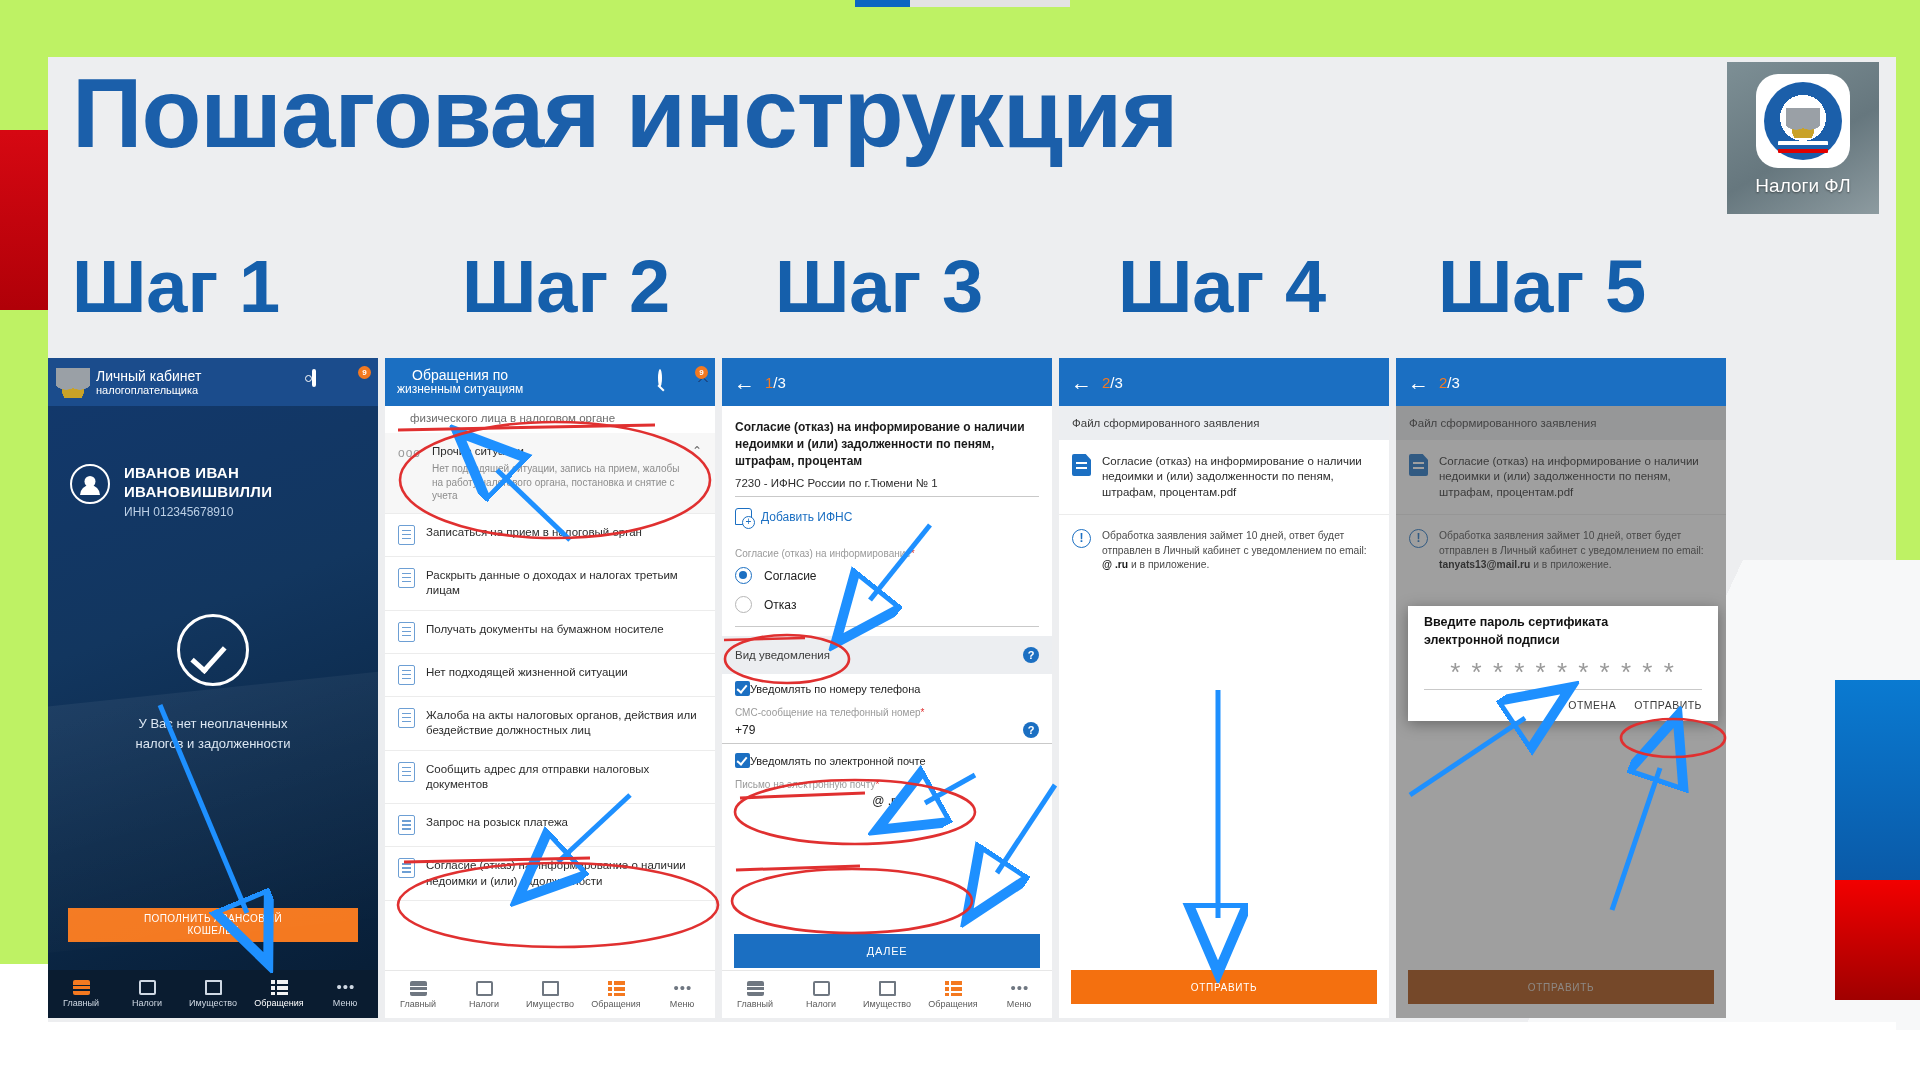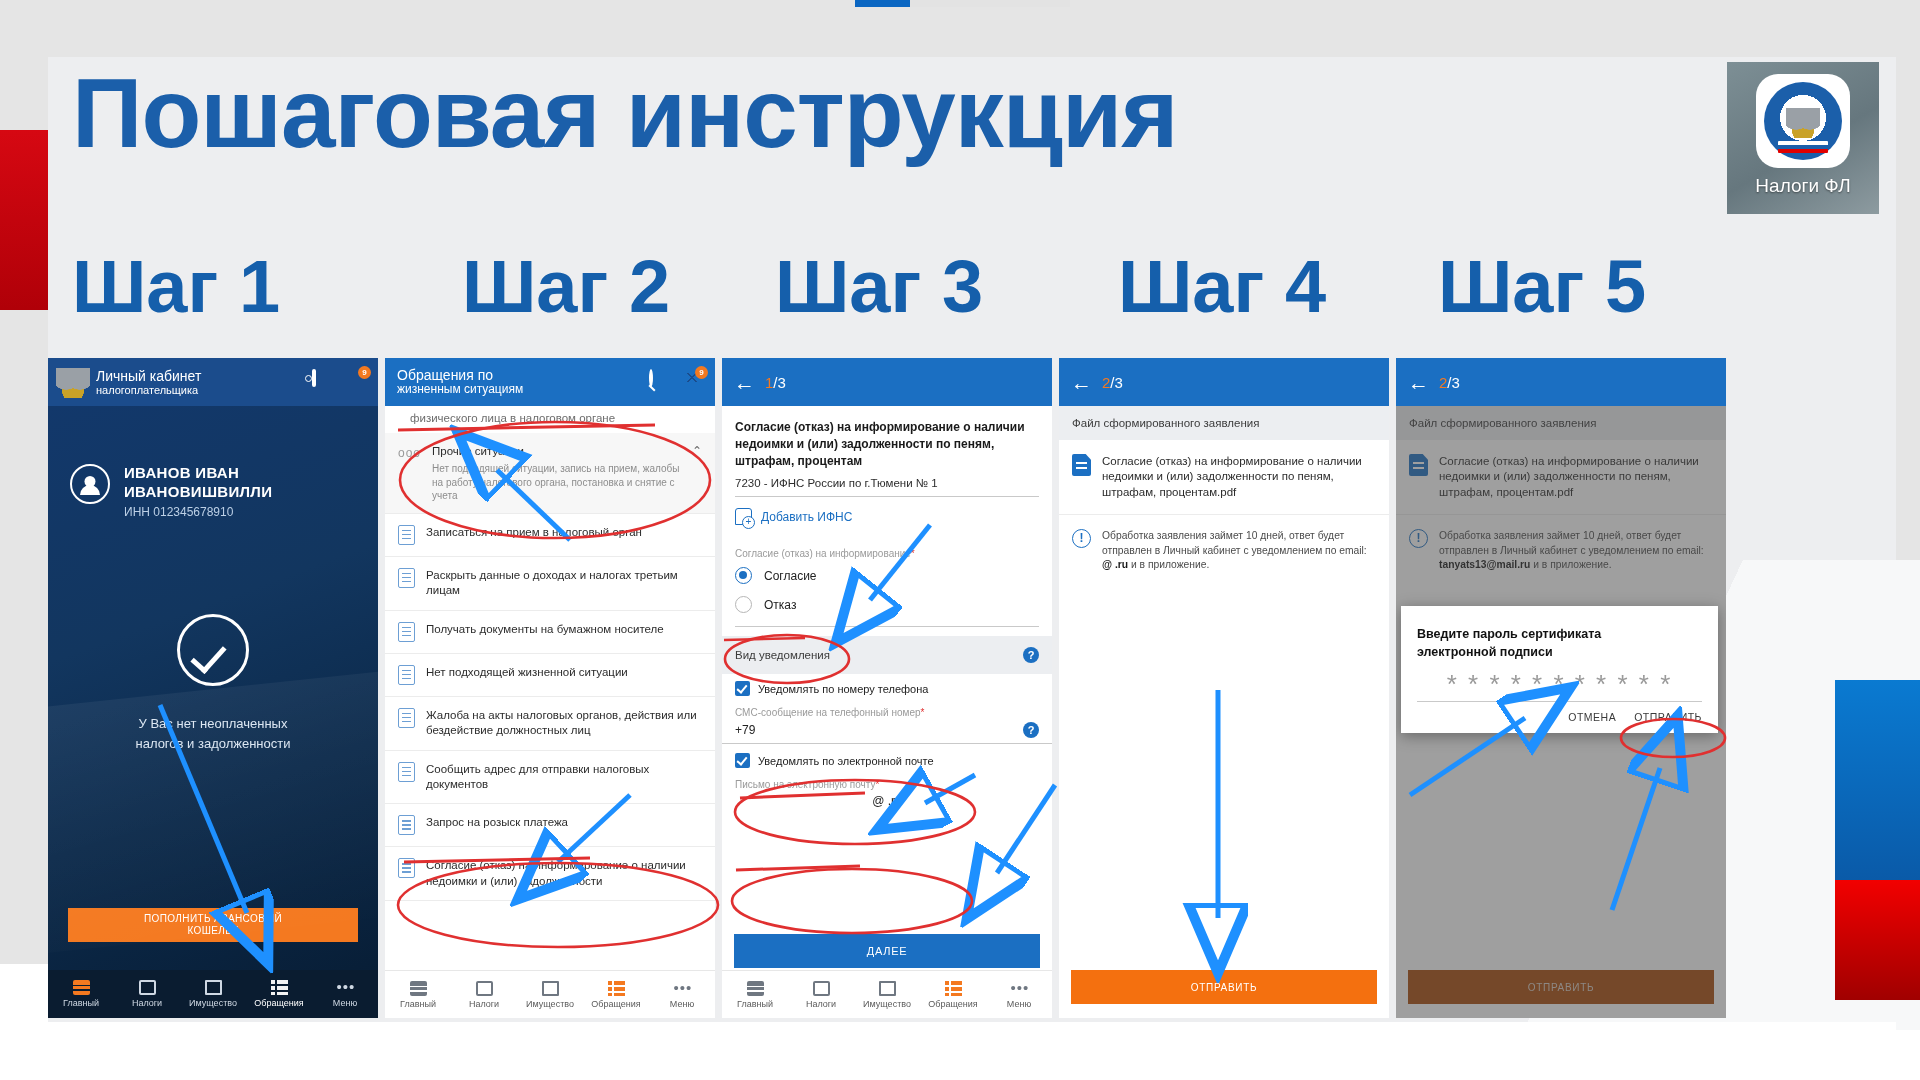--- a/index.html
+++ b/index.html
@@ -1,20 +1,20 @@
 <!DOCTYPE html>
 <html lang="ru"><head>
 <meta charset="utf-8">
 <style>
   * { margin:0; padding:0; box-sizing:border-box; }
   html,body { width:1920px; height:1080px; overflow:hidden; background:#ffffff;
               font-family:"Liberation Sans","DejaVu Sans",sans-serif; }
 
   
-  #slide { position:relative; width:1920px; height:964px; background:#e5e5e5; }
+  #slide { position:relative; width:1920px; height:964px; background:#bef264; }
 
   .topbar       { position:absolute; left:855px; top:0px; width:215px; height:7px; background:#e3e3e3; }
   .topbar .fill { position:absolute; left:0; top:0; width:55px; height:7px; background:#0a66c2; }
 
   .bg-panel     { position:absolute; left:48px; top:57px; width:1848px; height:975px;
                   background:#edeef0; }
   .bg-wedge     { position:absolute; right:0; top:560px; width:420px; height:470px;
                   background:linear-gradient(115deg,rgba(255,255,255,0) 38%, #f7f8f9 38%);
                   pointer-events:none; }
   .bg-white-strip{position:absolute; left:48px; top:1022px; width:1848px; height:58px; background:#ffffff;}
@@ -59,21 +59,21 @@
            border-radius:1px; }
 
   
   .phone { position:absolute; top:358px; width:330px; height:660px; background:#ffffff;
            overflow:hidden; font-size:12px; color:#222; }
   #p1{left:48px;}  #p2{left:385px;} #p3{left:722px;} #p4{left:1059px;} #p5{left:1396px;}
 
   
   .appbar { height:48px; background:#1b4c8c; color:#fff; display:flex; align-items:center;
             padding:0 12px; gap:10px; }
-  .appbar.bright { background:#1b6fc2; }
+  .appbar.bright { background:#1b6fc2;text-align:center; }
   .appbar .ttl { font-size:14px; line-height:1.15; }
   .appbar .ttl small { display:block; font-size:11px; }
   .appbar .spacer { flex:1; }
   .appbar .ico { width:22px; height:22px; position:relative; flex:0 0 auto; }
 
   
   .ic-wallet { border:2px solid #fff; border-radius:4px; width:22px; height:16px; position:relative; }
   .ic-wallet::after{content:"";position:absolute;right:2px;top:4px;width:5px;height:5px;border:1.5px solid #fff;border-radius:50%;}
   .ic-mail { width:22px;height:16px;background:#fff;border-radius:2px;position:relative; }
   .ic-mail::before{content:"";position:absolute;left:2px;top:2px;width:18px;height:9px;
@@ -160,21 +160,21 @@
   .addico::after{content:"+";position:absolute;right:-4px;bottom:-5px;font-size:10px;color:#1b6fc2;
      background:#fff;border:1.4px solid #1b6fc2;border-radius:50%;width:11px;height:11px;line-height:9px;text-align:center;}
   .fldlbl{padding:9px 13px 2px;font-size:10px;color:#9a9a9a;}
   .fldlbl .req{color:#e03030;}
   .radio-row{display:flex;align-items:center;gap:12px;padding:6px 13px;}
   .radio{width:17px;height:17px;border:1.7px solid #b6b6b6;border-radius:50%;position:relative;flex:0 0 auto;}
   .radio.on{border-color:#1b6fc2;}
   .radio.on::after{content:"";position:absolute;left:3.3px;top:3.3px;width:8px;height:8px;border-radius:50%;background:#1b6fc2;}
   .radio-row .t{font-size:12px;color:#222;}
   .hr{height:1px;background:#c9c9c9;margin:7px 13px 0;}
-  .cb-row{display:flex;align-items:center;gap:8px;padding:7px 13px 2px;}
+  .cb-row{display:flex;align-items:center;gap:0;padding:7px 13px 2px;}
   .cb{width:15px;height:15px;background:#1b6fc2;border-radius:2px;position:relative;flex:0 0 auto;}
   .cb::after{content:"";position:absolute;left:4px;top:2px;width:4px;height:8px;
      border-right:2px solid #fff;border-bottom:2px solid #fff;transform:rotate(40deg);}
   .cb-row .t{font-size:11px;color:#222;}
   .valrow{padding:2px 13px 5px;font-size:12px;color:#222;border-bottom:1px solid #c9c9c9;margin:0 0 0 0;}
   .qmark{width:16px;height:16px;border-radius:50%;background:#1b6fc2;color:#fff;font-size:11px;
      display:flex;align-items:center;justify-content:center;font-weight:700;flex:0 0 auto;}
   .btn-blue{position:absolute;left:12px;right:12px;bottom:50px;height:34px;background:#1b6fc2;color:#fff;
      font-size:11px;letter-spacing:.7px;display:flex;align-items:center;justify-content:center;}
   .btn-send{position:absolute;left:12px;right:12px;bottom:14px;height:34px;background:#f4700f;color:#fff;
@@ -187,21 +187,21 @@
   .fileico::after{content:"";position:absolute;left:4px;top:8px;right:4px;height:2px;background:#fff;
      box-shadow:0 5px 0 #fff;}
   .warnico{width:19px;height:19px;border:1.6px solid #1b6fc2;border-radius:50%;position:relative;flex:0 0 auto;}
   .warnico::after{content:"!";position:absolute;left:0;right:0;top:0;text-align:center;
      font-size:12px;color:#1b6fc2;line-height:17px;font-weight:700;}
   .infotxt{font-size:10.3px;color:#4b4b4b;line-height:1.42;}
   .infotxt b{color:#1a1a1a;}
 
   
   .scrim{position:absolute;inset:0;background:rgba(70,70,70,.52);}
-  .dialog{position:absolute;left:5px;right:8px;top:200px;background:#fff;padding:20px 16px 10px;
+  .dialog{position:absolute;left:12px;right:8px;top:200px;background:#fff;padding:8px 16px 10px;
      box-shadow:0 3px 14px rgba(0,0,0,.35);}
   .dialog h4{font-size:12.5px;font-weight:700;color:#111;line-height:1.4;}
   .stars{font-size:26px;color:#9a9a9a;letter-spacing:2px;margin:10px 0 2px;
      border-bottom:1px solid #c9c9c9;padding-bottom:4px;text-align:center;line-height:1;}
   .dlg-acts{display:flex;justify-content:flex-end;gap:18px;margin-top:9px;font-size:10.5px;color:#3a3a3a;letter-spacing:.5px;}
 
   
   svg.anno{position:absolute;left:0;top:0;width:1920px;height:1080px;pointer-events:none;z-index:40;}
 </style>
 </head>

